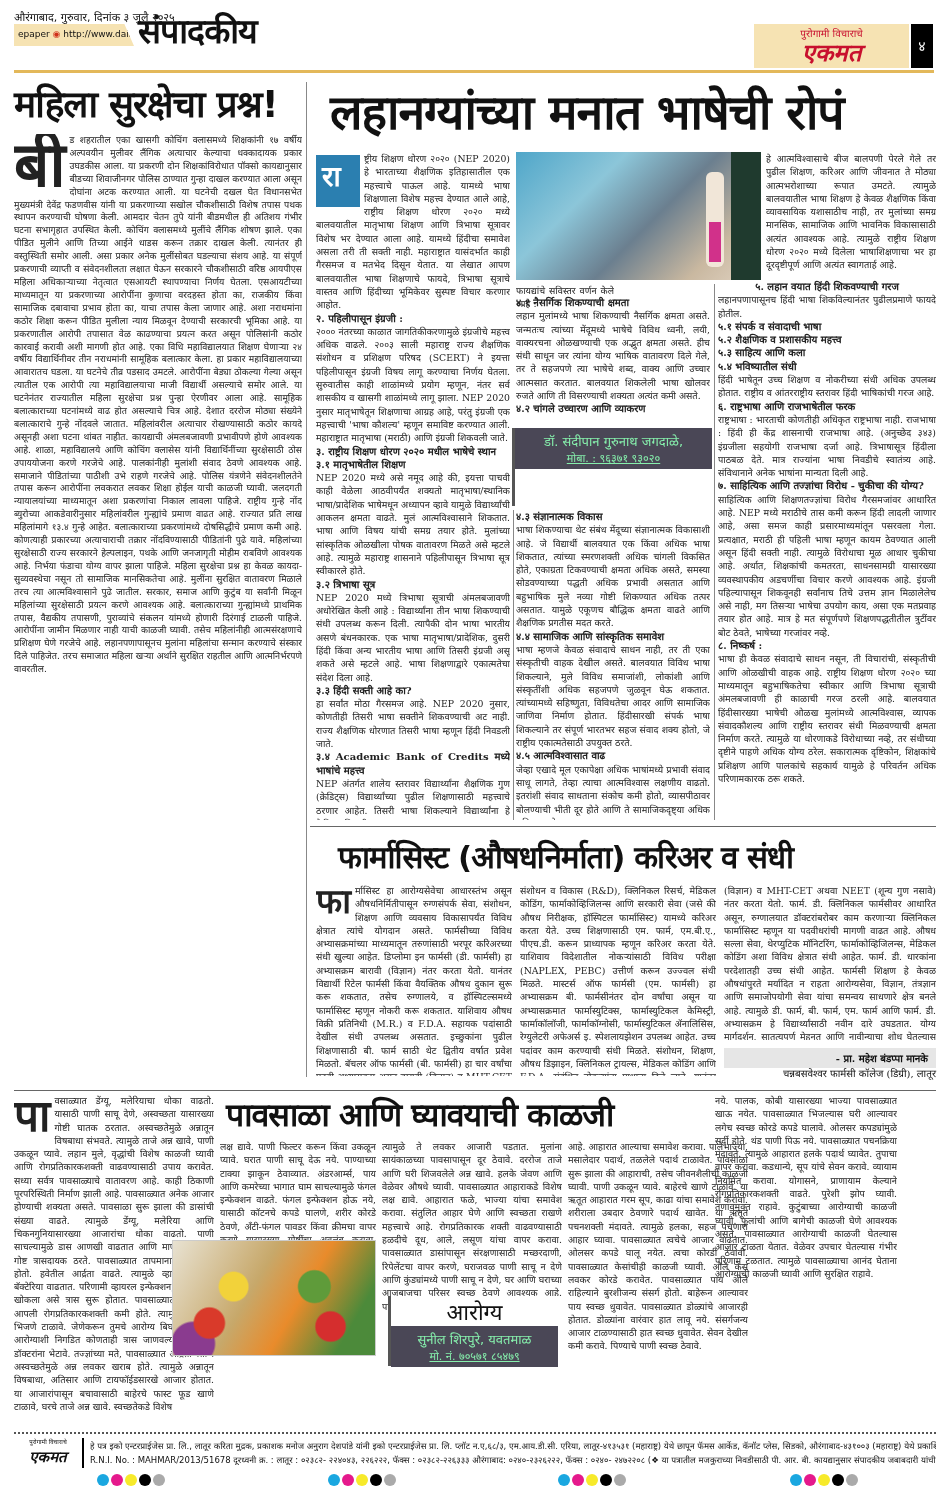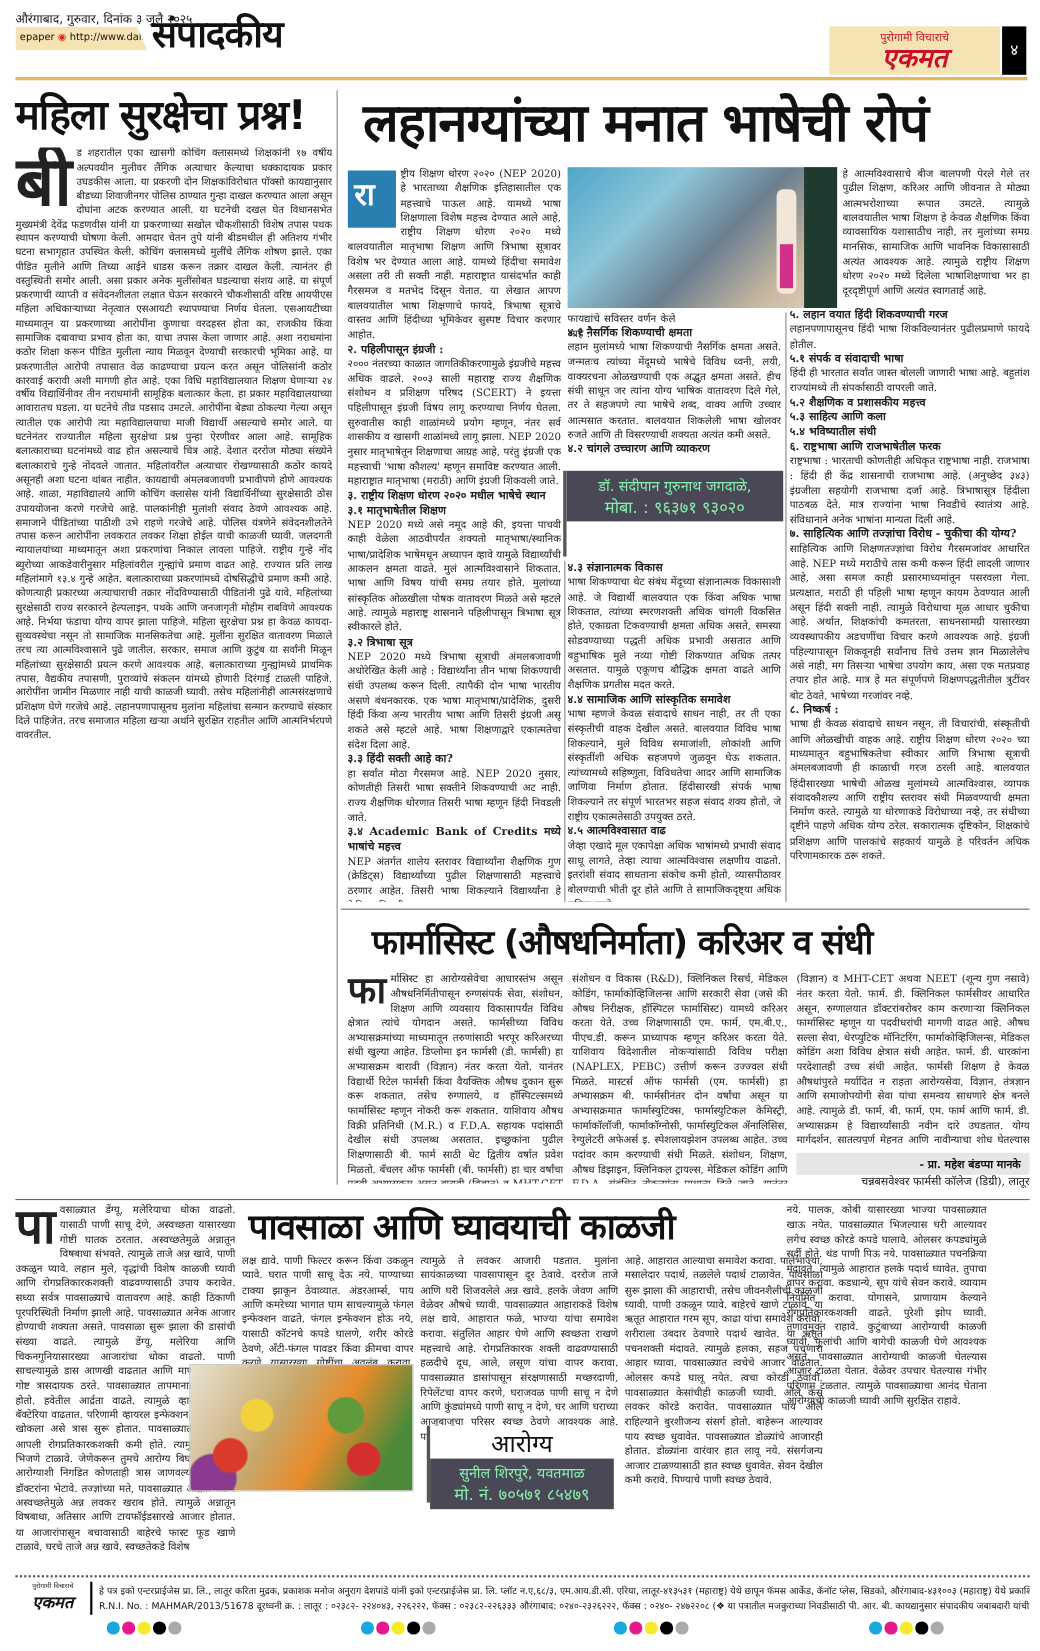--- a/index.html
+++ b/index.html
@@ -22,21 +22,21 @@
   .dotline { height: 3px; border-top: 2px dotted #555; }
   .headline { font-family: "DejaVu Sans", sans-serif; font-weight: bold; letter-spacing: -1px; white-space: nowrap; }
   .body-text { font-size: 9.3px; line-height: 13.3px; text-align: justify; color: #222; overflow: hidden; }
   .sub { font-weight: bold; font-size: 10px; }
   .dropcap { float: left; font-family: "DejaVu Sans", sans-serif; font-weight: bold; line-height: 1; margin-right: 4px; }
   .photo { background: linear-gradient(135deg, #4fa6c9 0%, #8cc6d9 30%, #6b7f8f 55%, #c9b8a0 80%, #e2d4c4 100%); }
   .veg { background: radial-gradient(circle at 30% 40%, #f2d23a 0 9%, transparent 10%), radial-gradient(circle at 18% 72%, #d93a2a 0 8%, transparent 9%), radial-gradient(circle at 70% 40%, #5f9b3a 0 10%, transparent 11%), radial-gradient(circle at 78% 75%, #d52e2e 0 8%, transparent 9%), radial-gradient(circle at 10% 90%, #8a3b8f 0 10%, transparent 11%), linear-gradient(120deg, #e8e2d2, #c7a86a 40%, #e98b2b 60%, #4c8a3a 85%); }
   .byline-box { background: #fff; border-left: 3px solid #555; }
   .byline-box .cat { font-size: 22px; text-align: center; font-family: "DejaVu Sans", sans-serif; padding-top: 4px; height: 36px; }
   .byline-box .who { background: #4a4756; color: #86efac; text-align: center; font-size: 13px; padding: 4px 2px; font-family: "DejaVu Sans", sans-serif; }
-  .byline-box .who .ph { font-size: 15px; }
+  .byline-box .who .ph { font-size: 11px; text-decoration: underline; }
   .author-bar { background: #e6e6e6; text-align: right; font-size: 10px; font-weight: bold; padding: 3px 8px; }
   .footer { font-size: 8.5px; font-family: "DejaVu Sans", sans-serif; white-space: nowrap; overflow: hidden; }
   .dot-c { display: inline-block; width: 12px; height: 12px; border-radius: 50%; margin-right: 2px; }
 </style>
 </head>
 <body>
 
 <div id="mast" class="abs">
   <div class="abs dateline">औरंगाबाद, गुरुवार, दिनांक ३ जुलै २०२५</div>
   <div class="abs epaper">
@@ -111,27 +111,27 @@
   <div class="sub">४.४ सामाजिक आणि सांस्कृतिक समावेश</div>
   <div>भाषा म्हणजे केवळ संवादाचे साधन नाही, तर ती एका संस्कृतीची वाहक देखील असते. बालवयात विविध भाषा शिकल्याने, मुले विविध समाजांशी, लोकांशी आणि संस्कृतींशी अधिक सहजपणे जुळवून घेऊ शकतात. त्यांच्यामध्ये सहिष्णुता, विविधतेचा आदर आणि सामाजिक जाणिवा निर्माण होतात. हिंदीसारखी संपर्क भाषा शिकल्याने तर संपूर्ण भारतभर सहज संवाद शक्य होतो, जे राष्ट्रीय एकात्मतेसाठी उपयुक्त ठरते.</div>
   <div class="sub">४.५ आत्मविश्वासात वाढ</div>
   <div>जेव्हा एखादे मूल एकापेक्षा अधिक भाषांमध्ये प्रभावी संवाद साधू लागते, तेव्हा त्याचा आत्मविश्वास लक्षणीय वाढतो. इतरांशी संवाद साधताना संकोच कमी होतो, व्यासपीठावर बोलण्याची भीती दूर होते आणि ते सामाजिकदृष्ट्या अधिक सक्रिय बनते.</div>
 </div>
 
 <div class="abs body-text" style="left:766px;top:152px;width:170px;height:126px;">
   <div>हे आत्मविश्वासाचे बीज बालपणी पेरले गेले तर पुढील शिक्षण, करिअर आणि जीवनात ते मोठ्या आत्मभरोशाच्या रूपात उमटते. त्यामुळे बालवयातील भाषा शिक्षण हे केवळ शैक्षणिक किंवा व्यावसायिक यशासाठीच नाही, तर मुलांच्या समग्र मानसिक, सामाजिक आणि भावनिक विकासासाठी अत्यंत आवश्यक आहे. त्यामुळे राष्ट्रीय शिक्षण धोरण २०२० मध्ये दिलेला भाषाशिक्षणाचा भर हा दूरदृष्टीपूर्ण आणि अत्यंत स्वागतार्ह आहे.</div>
 </div>
 <div class="abs body-text" style="left:718px;top:280px;width:218px;height:540px;">
-  <div class="sub" style="">५. लहान वयात हिंदी शिकवण्याची गरज</div>
+  <div class="sub" style="text-align:center;">५. लहान वयात हिंदी शिकवण्याची गरज</div>
   <div>लहानपणापासूनच हिंदी भाषा शिकविल्यानंतर पुढीलप्रमाणे फायदे होतील.</div>
   <div class="sub">५.१ संपर्क व संवादाची भाषा</div>
-  <div>हिंदी ही भारतात सर्वांत जास्त बोलली जाणारी भाषा आहे. बहुतांश राज्यांमध्ये ती संपर्कासाठी वापरली जाते.</div>
   <div class="sub">५.२ शैक्षणिक व प्रशासकीय महत्त्व</div>
   <div class="sub">५.३ साहित्य आणि कला</div>
   <div class="sub">५.४ भविष्यातील संधी</div>
+  <div>हिंदी भाषेतून उच्च शिक्षण व नोकरीच्या संधी अधिक उपलब्ध होतात. राष्ट्रीय व आंतरराष्ट्रीय स्तरावर हिंदी भाषिकांची गरज आहे.</div>
   <div class="sub">६. राष्ट्रभाषा आणि राजभाषेतील फरक</div>
   <div>राष्ट्रभाषा : भारताची कोणतीही अधिकृत राष्ट्रभाषा नाही. राजभाषा : हिंदी ही केंद्र शासनाची राजभाषा आहे. (अनुच्छेद ३४३) इंग्रजीला सहयोगी राजभाषा दर्जा आहे. त्रिभाषासूत्र हिंदीला पाठबळ देते. मात्र राज्यांना भाषा निवडीचे स्वातंत्र्य आहे. संविधानाने अनेक भाषांना मान्यता दिली आहे.</div>
   <div class="sub">७. साहित्यिक आणि तज्ज्ञांचा विरोध - चुकीचा की योग्य?</div>
   <div>साहित्यिक आणि शिक्षणतज्ज्ञांचा विरोध गैरसमजांवर आधारित आहे. NEP मध्ये मराठीचे तास कमी करून हिंदी लादली जाणार आहे, असा समज काही प्रसारमाध्यमांतून पसरवला गेला. प्रत्यक्षात, मराठी ही पहिली भाषा म्हणून कायम ठेवण्यात आली असून हिंदी सक्ती नाही. त्यामुळे विरोधाचा मूळ आधार चुकीचा आहे. अर्थात, शिक्षकांची कमतरता, साधनसामग्री यासारख्या व्यवस्थापकीय अडचणींचा विचार करणे आवश्यक आहे. इंग्रजी पहिल्यापासून शिकवूनही सर्वांनाच तिचे उत्तम ज्ञान मिळालेलेच असे नाही, मग तिसऱ्या भाषेचा उपयोग काय, असा एक मतप्रवाह तयार होत आहे. मात्र हे मत संपूर्णपणे शिक्षणपद्धतीतील त्रुटींवर बोट ठेवते, भाषेच्या गरजांवर नव्हे.</div>
   <div class="sub">८. निष्कर्ष :</div>
   <div>भाषा ही केवळ संवादाचे साधन नसून, ती विचारांची, संस्कृतीची आणि ओळखीची वाहक आहे. राष्ट्रीय शिक्षण धोरण २०२० च्या माध्यमातून बहुभाषिकतेचा स्वीकार आणि त्रिभाषा सूत्राची अंमलबजावणी ही काळाची गरज ठरली आहे. बालवयात हिंदीसारख्या भाषेची ओळख मुलांमध्ये आत्मविश्वास, व्यापक संवादकौशल्य आणि राष्ट्रीय स्तरावर संधी मिळवण्याची क्षमता निर्माण करते. त्यामुळे या धोरणाकडे विरोधाच्या नव्हे, तर संधीच्या दृष्टीने पाहणे अधिक योग्य ठरेल. सकारात्मक दृष्टिकोन, शिक्षकांचे प्रशिक्षण आणि पालकांचे सहकार्य यामुळे हे परिवर्तन अधिक परिणामकारक ठरू शकते.</div>
 </div>
 <div class="abs vline" style="left:513px;top:510px;height:310px;"></div>
 <div class="abs vline" style="left:714px;top:284px;height:536px;"></div>
 

